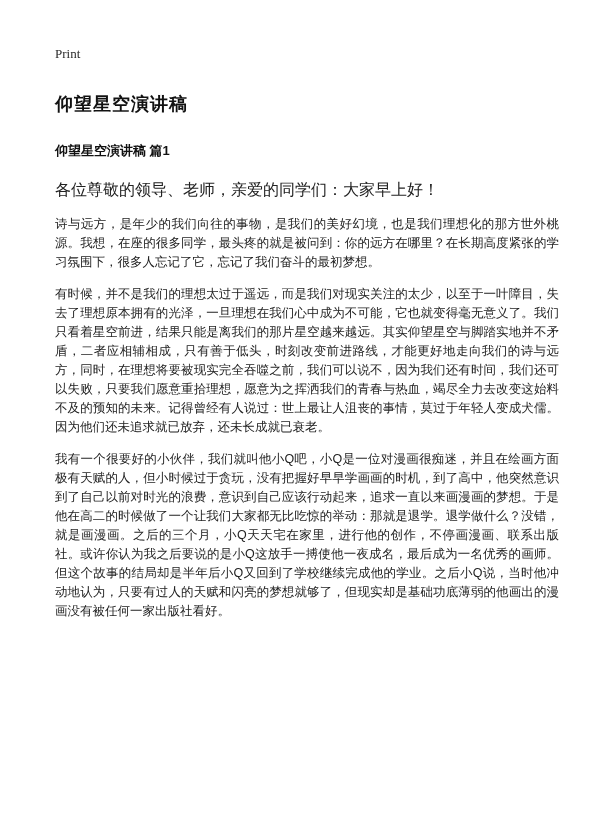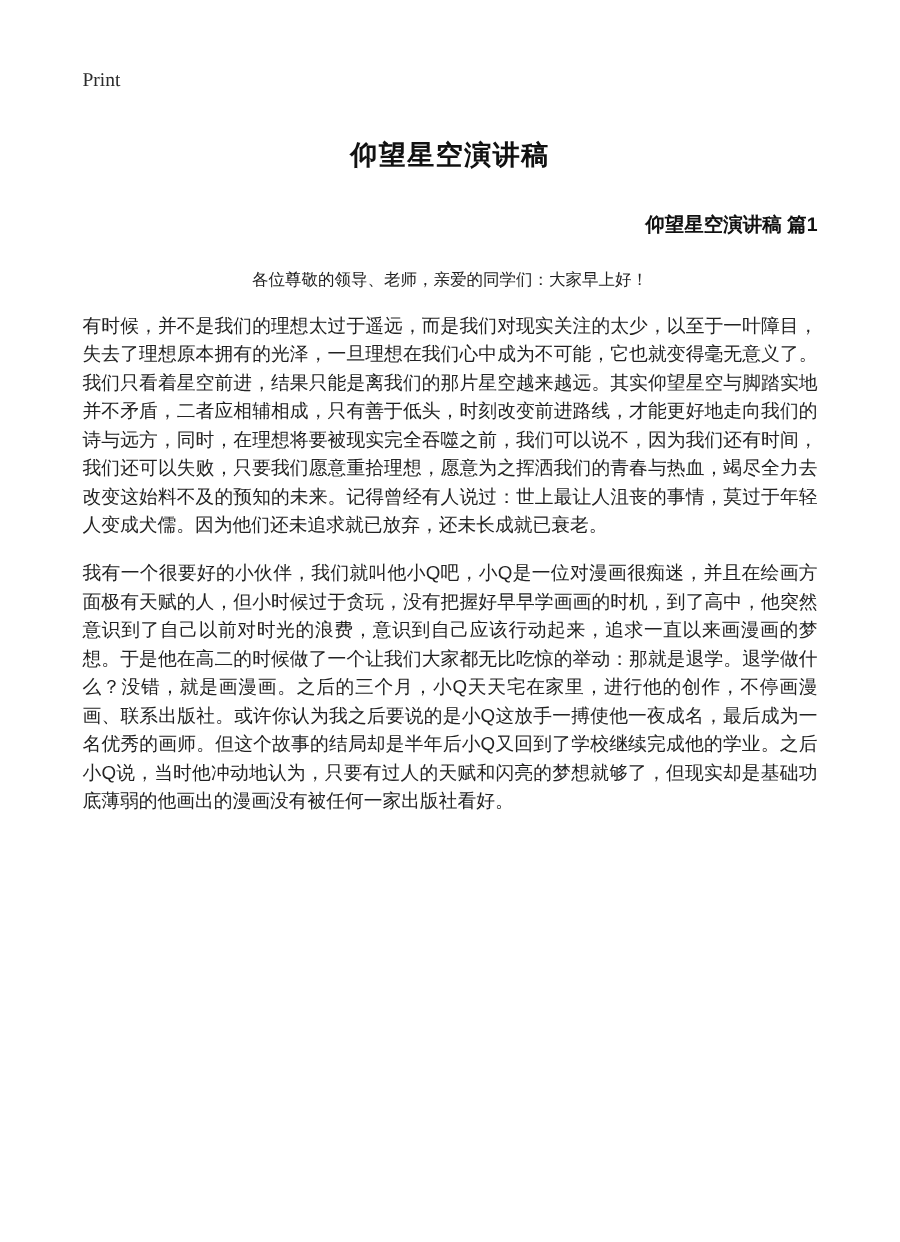--- a/index.html
+++ b/index.html
@@ -11,56 +11,54 @@
     width: 600px;
     height: 828px;
     overflow: hidden;
     font-family: "Liberation Sans", sans-serif;
     color: #1f1f1f;
   }
   .page {
     box-sizing: border-box;
     width: 600px;
     height: 726px;
-    padding: 44px 55px 20px 55px;
+    padding: 44px 41px 20px 55px;
     background: #ffffff;
   }
   .print-link {
     font-family: "Liberation Serif", serif;
     font-size: 13px;
     color: #2b2b2b;
     margin: 0 0 30px 0;
     display: inline-block;
     cursor: pointer;
   }
   .doc-title {
     margin: 0 0 26px 0;
-    text-align: center;
+    text-align: left;
     font-size: 18px;
     font-weight: 700;
     color: #111;
     letter-spacing: 1px;
   }
   .doc-subtitle {
     margin: 0 0 20px 0;
     font-size: 12.5px;
     color: #222;
   }
   .section-heading {
     margin: 0 0 20px 0;
     font-size: 13px;
     font-weight: 700;
     color: #111;
-    text-align: right;
   }
   .greeting {
     margin: 0 0 14px 0;
-    font-size: 11px;
+    font-size: 16px;
     color: #222;
-    text-align: center;
   }
   .para {
     margin: 0 0 13px 0;
     font-size: 12.5px;
     line-height: 19px;
     text-align: justify;
     color: #222;
     word-break: break-all;
   }
 </style>
@@ -70,18 +68,19 @@
 <div class="page">
   <span class="print-link">Print</span>
 
   <h1 class="doc-title">仰望星空演讲稿</h1>
 
 
   <p class="section-heading">仰望星空演讲稿 篇1</p>
 
   <p class="greeting">各位尊敬的领导、老师，亲爱的同学们：大家早上好！</p>
 
+  <p class="para">诗与远方，是年少的我们向往的事物，是我们的美好幻境，也是我们理想化的那方世外桃源。我想，在座的很多同学，最头疼的就是被问到：你的远方在哪里？在长期高度紧张的学习氛围下，很多人忘记了它，忘记了我们奋斗的最初梦想。</p>
 
 
   <p class="para">有时候，并不是我们的理想太过于遥远，而是我们对现实关注的太少，以至于一叶障目，失去了理想原本拥有的光泽，一旦理想在我们心中成为不可能，它也就变得毫无意义了。我们只看着星空前进，结果只能是离我们的那片星空越来越远。其实仰望星空与脚踏实地并不矛盾，二者应相辅相成，只有善于低头，时刻改变前进路线，才能更好地走向我们的诗与远方，同时，在理想将要被现实完全吞噬之前，我们可以说不，因为我们还有时间，我们还可以失败，只要我们愿意重拾理想，愿意为之挥洒我们的青春与热血，竭尽全力去改变这始料不及的预知的未来。记得曾经有人说过：世上最让人沮丧的事情，莫过于年轻人变成犬儒。因为他们还未追求就已放弃，还未长成就已衰老。</p>
 
   <p class="para">我有一个很要好的小伙伴，我们就叫他小Q吧，小Q是一位对漫画很痴迷，并且在绘画方面极有天赋的人，但小时候过于贪玩，没有把握好早早学画画的时机，到了高中，他突然意识到了自己以前对时光的浪费，意识到自己应该行动起来，追求一直以来画漫画的梦想。于是他在高二的时候做了一个让我们大家都无比吃惊的举动：那就是退学。退学做什么？没错，就是画漫画。之后的三个月，小Q天天宅在家里，进行他的创作，不停画漫画、联系出版社。或许你认为我之后要说的是小Q这放手一搏使他一夜成名，最后成为一名优秀的画师。但这个故事的结局却是半年后小Q又回到了学校继续完成他的学业。之后小Q说，当时他冲动地认为，只要有过人的天赋和闪亮的梦想就够了，但现实却是基础功底薄弱的他画出的漫画没有被任何一家出版社看好。</p>
 </div>
 
 </body></html>

